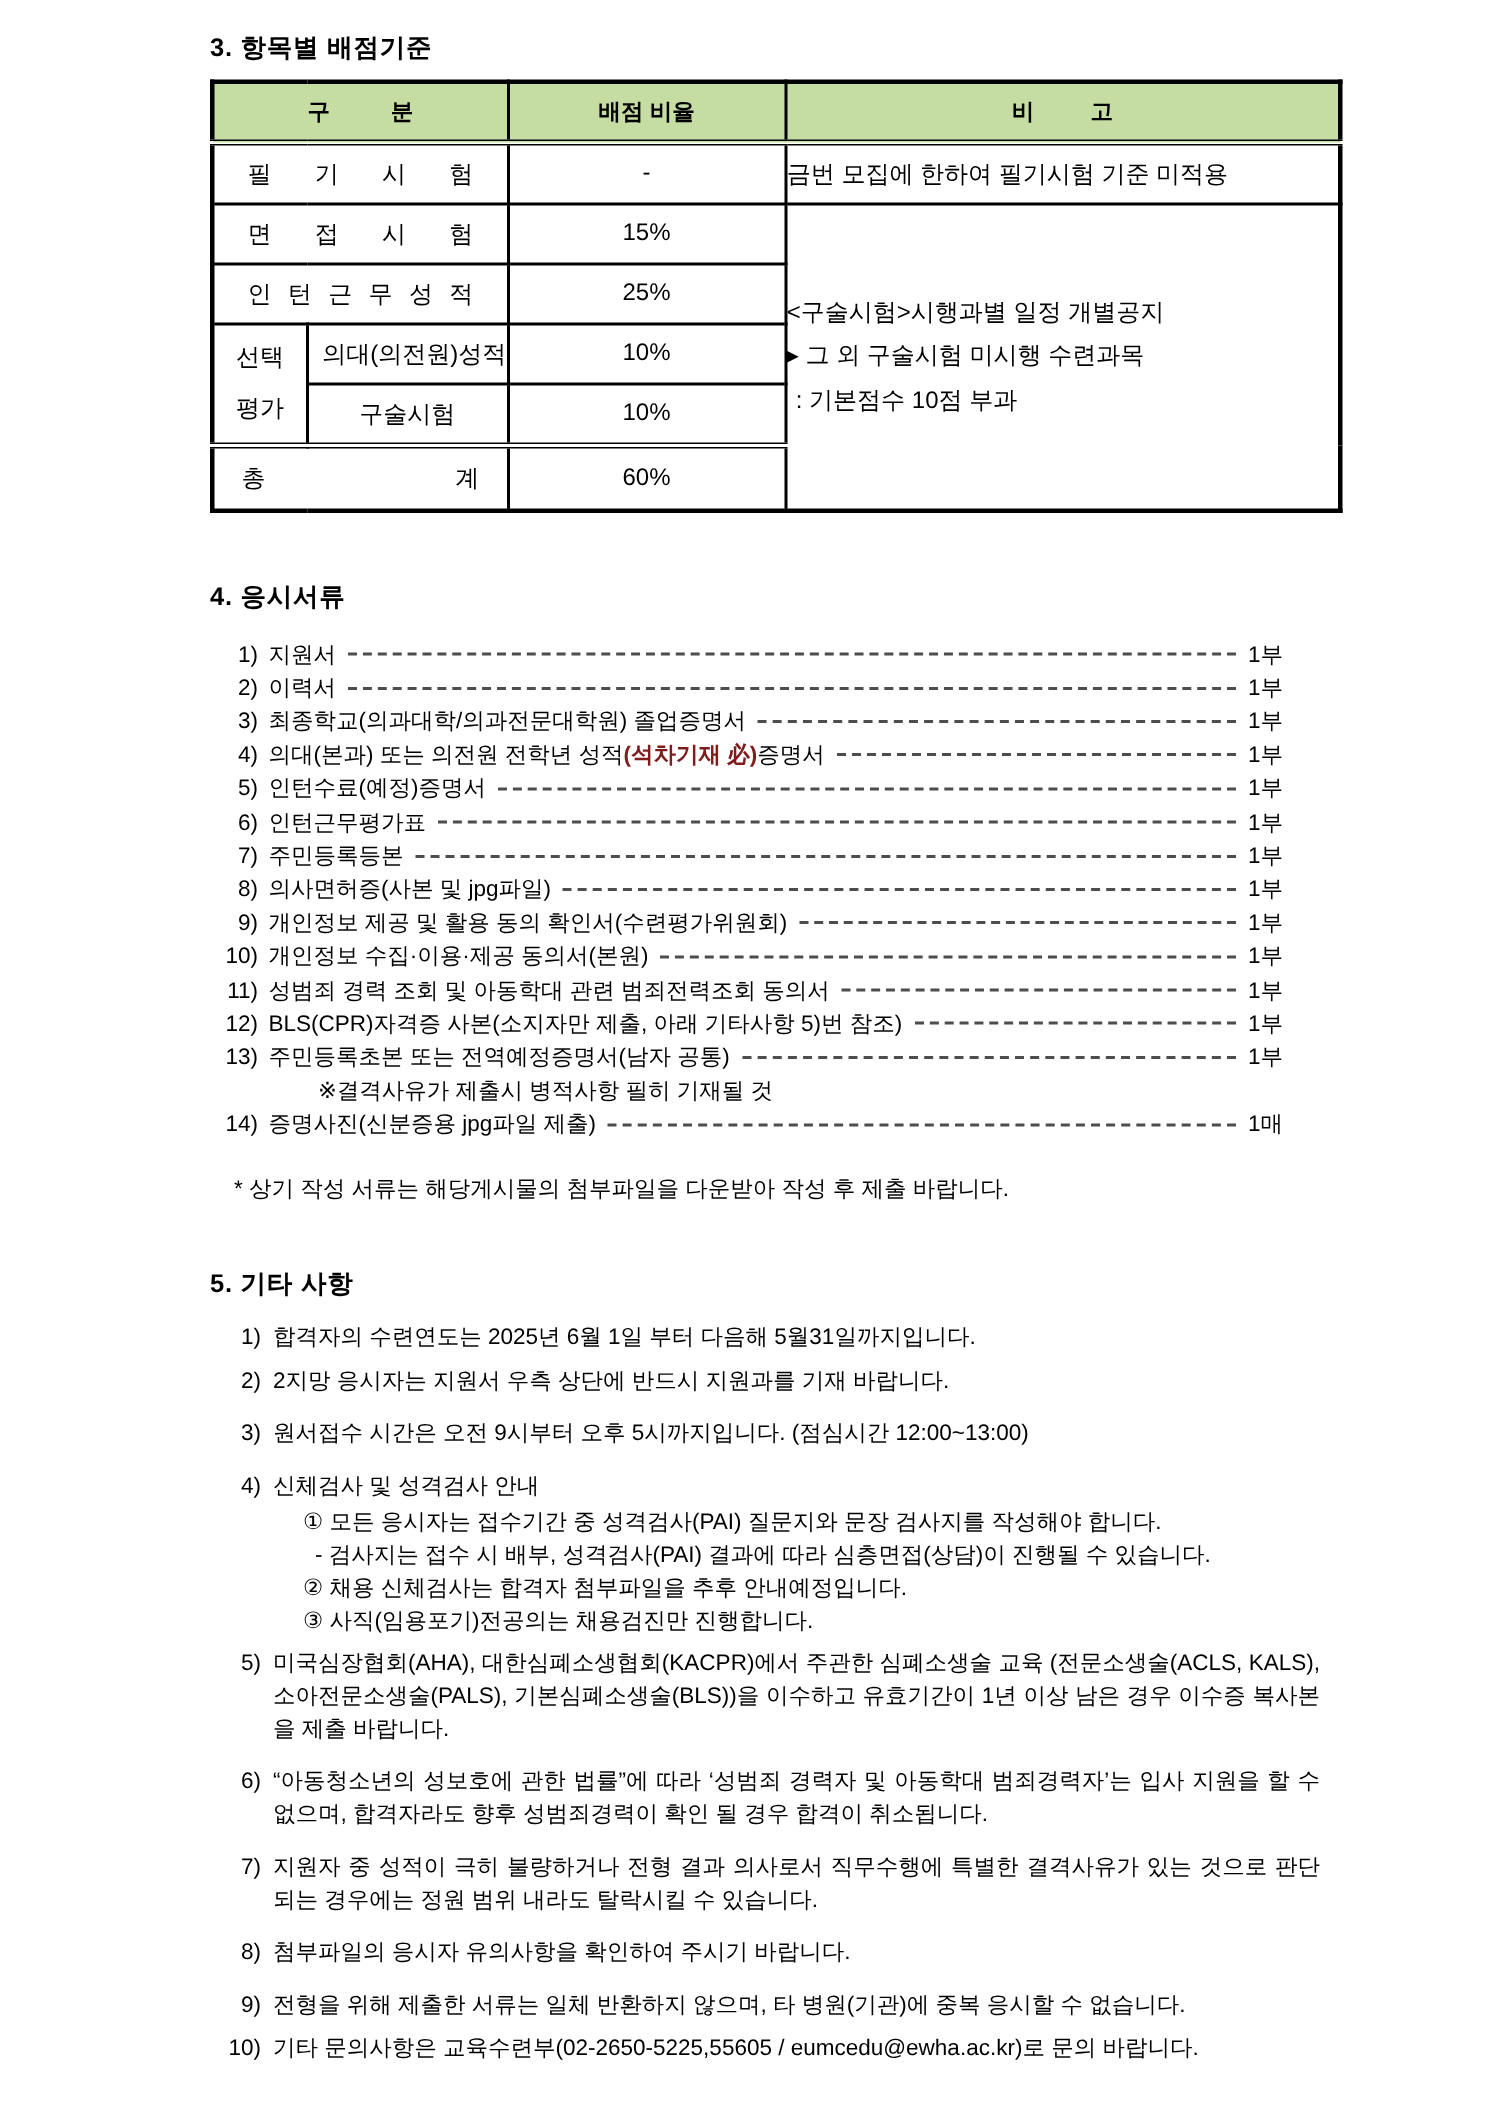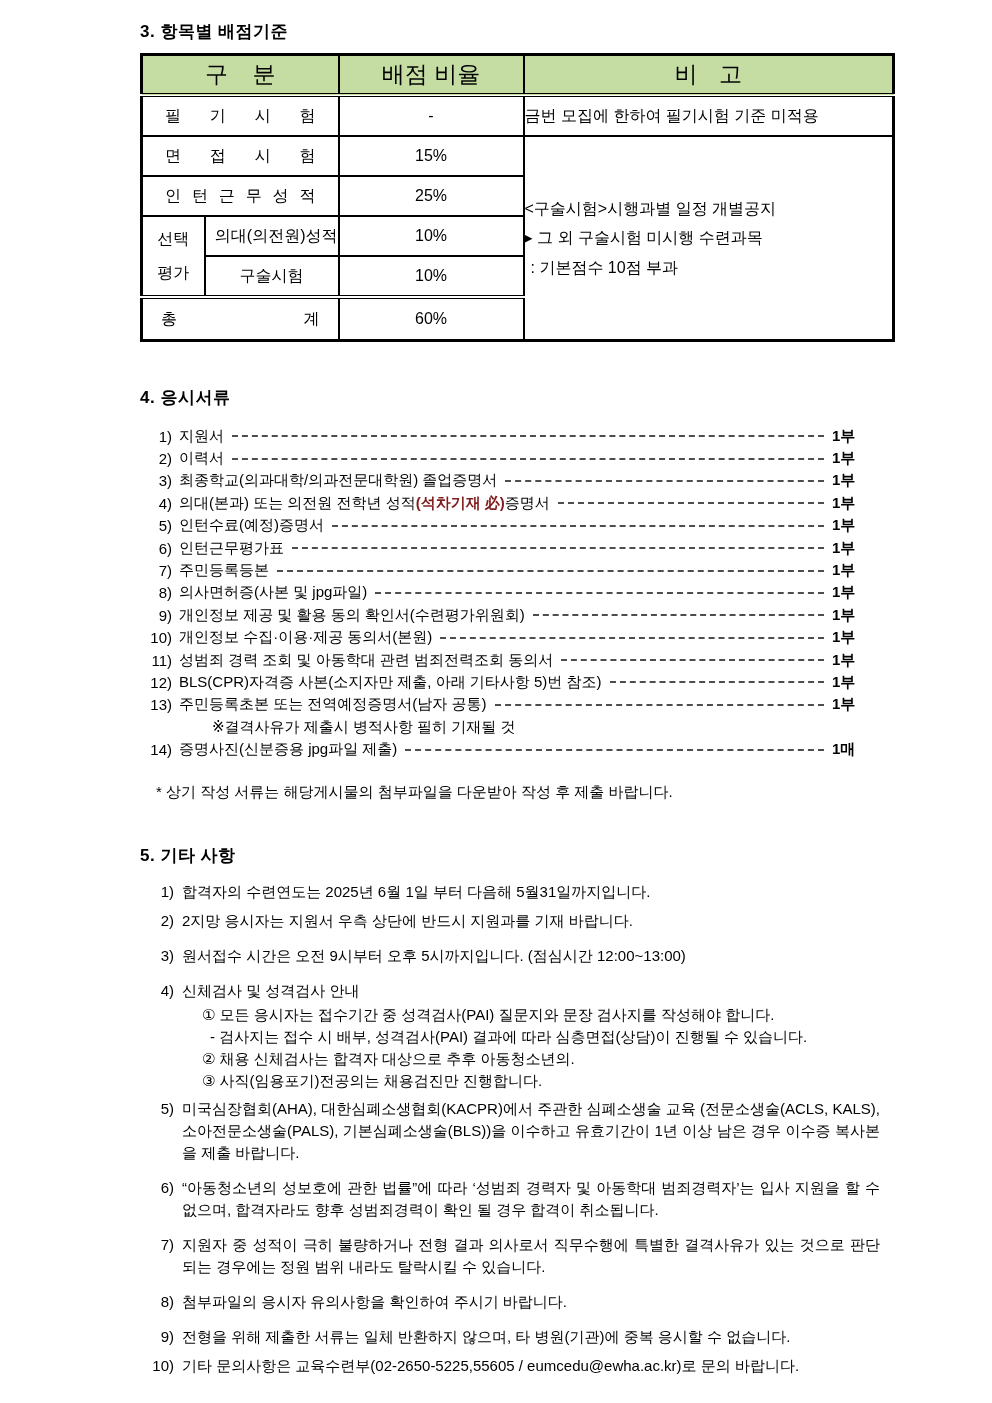--- a/index.html
+++ b/index.html
@@ -10,21 +10,21 @@
   }
   .page{padding:20px 90px 0 140px;box-sizing:border-box;}
 
   
   .sec-title{font-size:17px;font-weight:bold;margin:0 0 10px 0;letter-spacing:0.5px;}
 
   
   .score-table{border-collapse:collapse;table-layout:fixed;width:752px;border:3px solid #000;}
   .score-table th,.score-table td{border:2px solid #000;padding:0;font-size:16px;vertical-align:middle;}
   .score-table thead th{
-    height:37px;font-size:23px;font-weight:normal;
+    height:37px;font-size:15px;font-weight:bold;
     border-bottom:4px double #000;
   }
   .score-table td{height:38px;}
   .hdr-bg{background:#c5dda2;}
   .cell-center{text-align:center;}
   .spread{display:block;text-align:justify;text-align-last:justify;padding:0 22px;}
   .spread-wide{display:block;text-align:justify;text-align-last:justify;padding:0 62px;}
   .spread-note-hdr{display:block;text-align:justify;text-align-last:justify;padding:0 150px;}
   .spread-total{display:block;text-align:justify;text-align-last:justify;padding:0 18px;}
   .note-cell{font-size:13.5px;text-align:left;padding-left:10px;}
@@ -34,21 +34,21 @@
   .sub-label{font-size:13.5px;text-align:right;}
   .total-row td{border-top:4px double #000;height:40px;}
 
   
   .doc-list{width:722px;margin-top:16px;font-size:15px;}
   .doc-row{display:flex;align-items:center;height:22.4px;}
   .doc-num{flex:none;width:32px;text-align:right;}
   .doc-label{flex:none;padding-left:7px;white-space:nowrap;}
   .doc-label .red{color:#7f1d1d;font-weight:bold;}
   .leader{flex:1 1 auto;border-top:2px dashed #4d4d4d;margin:0 8px;height:0;}
-  .doc-count{flex:none;width:30px;text-align:left;font-weight:bold;}
+  .doc-count{flex:none;width:30px;text-align:left;}
   .note-line{padding-left:72px;height:22.4px;display:flex;align-items:center;}
   .footnote{margin:22px 0 0 16px;font-size:15px;}
 
   
   .etc-list{width:740px;margin-top:14px;font-size:15px;}
   .etc-item{display:flex;margin-bottom:7px;line-height:22px;}
   .etc-num{flex:none;width:34px;text-align:right;}
   .etc-txt{flex:1;padding-left:8px;text-align:justify;}
   .etc-sub{padding-left:62px;line-height:22px;text-align:justify;width:700px;box-sizing:border-box;}
   .etc-sub.dash{padding-left:70px;}
@@ -238,21 +238,21 @@
         <span class="etc-num">3)</span>
         <span class="etc-txt">원서접수 시간은 오전 9시부터 오후 5시까지입니다. (점심시간 12:00~13:00)</span>
       </div>
       <div class="etc-gap"></div>
       <div class="etc-item" style="margin-bottom:2px;">
         <span class="etc-num">4)</span>
         <span class="etc-txt">신체검사 및 성격검사 안내</span>
       </div>
       <div class="etc-sub">① 모든 응시자는 접수기간 중 성격검사(PAI) 질문지와 문장 검사지를 작성해야 합니다.</div>
       <div class="etc-sub dash">- 검사지는 접수 시 배부, 성격검사(PAI) 결과에 따라 심층면접(상담)이 진행될 수 있습니다.</div>
-      <div class="etc-sub">② 채용 신체검사는 합격자 대상으로 추후 아동청소년의.</div>
+      <div class="etc-sub">② 채용 신체검사는 합격자 첨부파일을 추후 안내예정입니다.</div>
       <div class="etc-sub">③ 사직(임용포기)전공의는 채용검진만 진행합니다.</div>
       <div class="etc-gap"></div>
       <div class="etc-item">
         <span class="etc-num">5)</span>
         <span class="etc-txt">미국심장협회(AHA), 대한심폐소생협회(KACPR)에서 주관한 심폐소생술 교육 (전문소생술(ACLS, KALS), 소아전문소생술(PALS), 기본심폐소생술(BLS))을 이수하고 유효기간이 1년 이상 남은 경우 이수증 복사본을 제출 바랍니다.</span>
       </div>
       <div class="etc-gap"></div>
       <div class="etc-item">
         <span class="etc-num">6)</span>
         <span class="etc-txt">“아동청소년의 성보호에 관한 법률”에 따라 ‘성범죄 경력자 및 아동학대 범죄경력자’는 입사 지원을 할 수 없으며, 합격자라도 향후 성범죄경력이 확인 될 경우 합격이 취소됩니다.</span>

